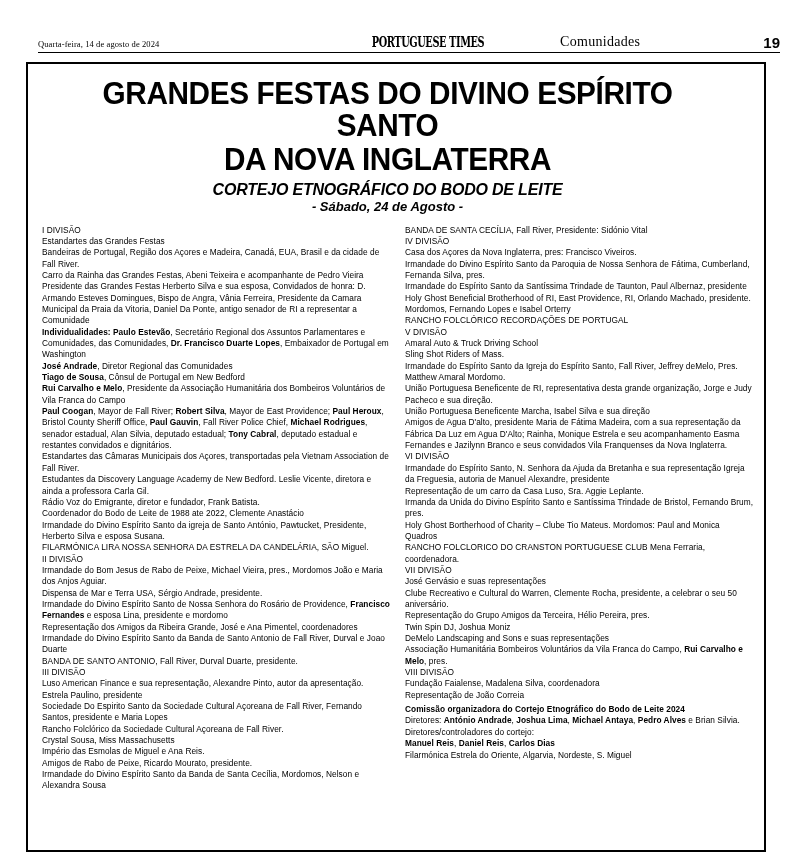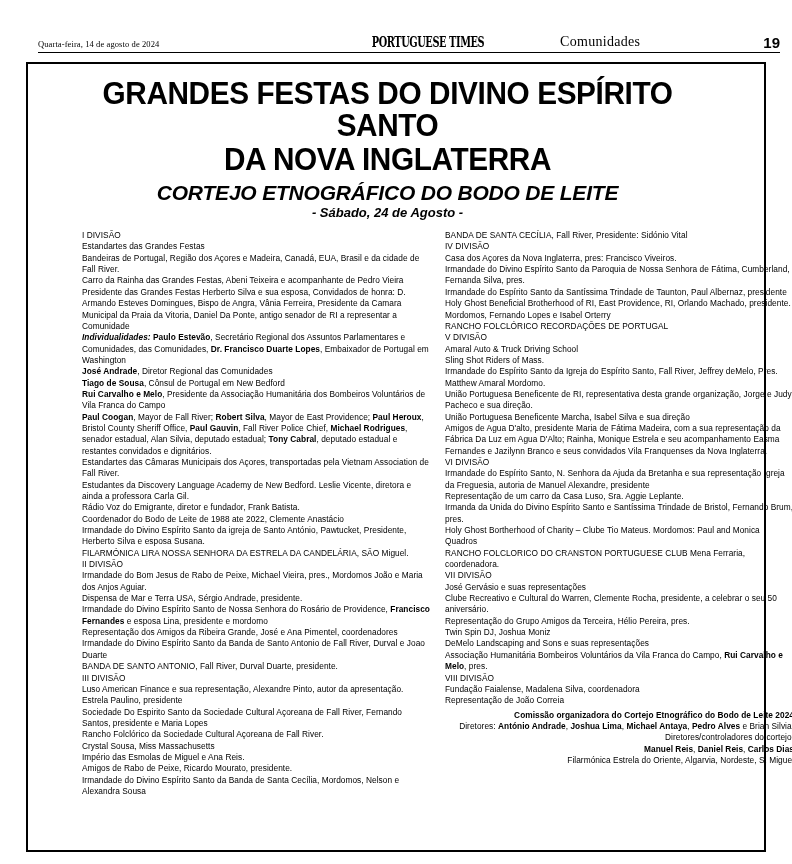--- a/index.html
+++ b/index.html
@@ -114,67 +114,66 @@
     font-size: 31px;
     line-height: 1.06;
     letter-spacing: -0.4px;
     transform: scaleX(0.96);
     margin: 2px 0 4px 0;
   }
   .headline-3 {
     font-family: "Liberation Sans", sans-serif;
     font-weight: bold;
     font-style: italic;
-    font-size: 21px;
+    font-size: 16px;
     line-height: 1.1;
     letter-spacing: -0.2px;
     margin: 2px 0 2px 0;
   }
   .headline-4 {
     font-family: "Liberation Sans", sans-serif;
     font-weight: bold;
     font-style: italic;
     font-size: 13px;
     line-height: 1.1;
     margin: 2px 0 0 0;
   }
 
   
   .columns {
     display: flex;
     gap: 14px;
     align-items: flex-start;
-    margin-left: 40px;
   }
   .col {
     width: 349px;
     flex: 0 0 349px;
   }
   .col p {
     margin: 0;
     font-family: "Liberation Sans", sans-serif;
     font-size: 8.3px;
     line-height: 11.35px;
     text-align: left;
     letter-spacing: 0.05px;
   }
   .b { font-weight: bold; }
-  .bi { font-weight: bold; font-style: italic; }
+  .bi { font-weight: bold; }
 
   
   .credits {
     margin-top: 3px;
     text-align: center;
   }
   .credits p {
     margin: 0;
     font-family: "Liberation Sans", sans-serif;
     font-size: 8.3px;
     line-height: 11.4px;
-    text-align: right;
+    text-align: left;
   }
   .credits p.lead {
     font-weight: bold;
   }
 </style>
 </head>
 <body>
 
 <div class="page">
 

